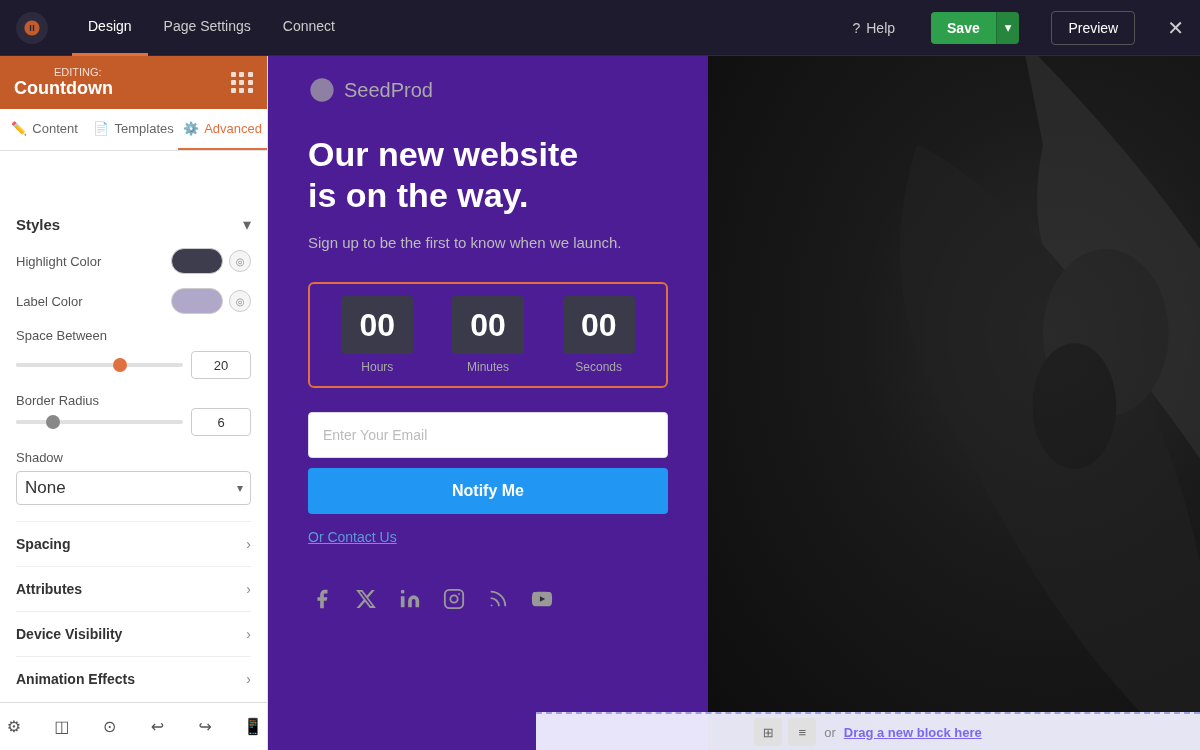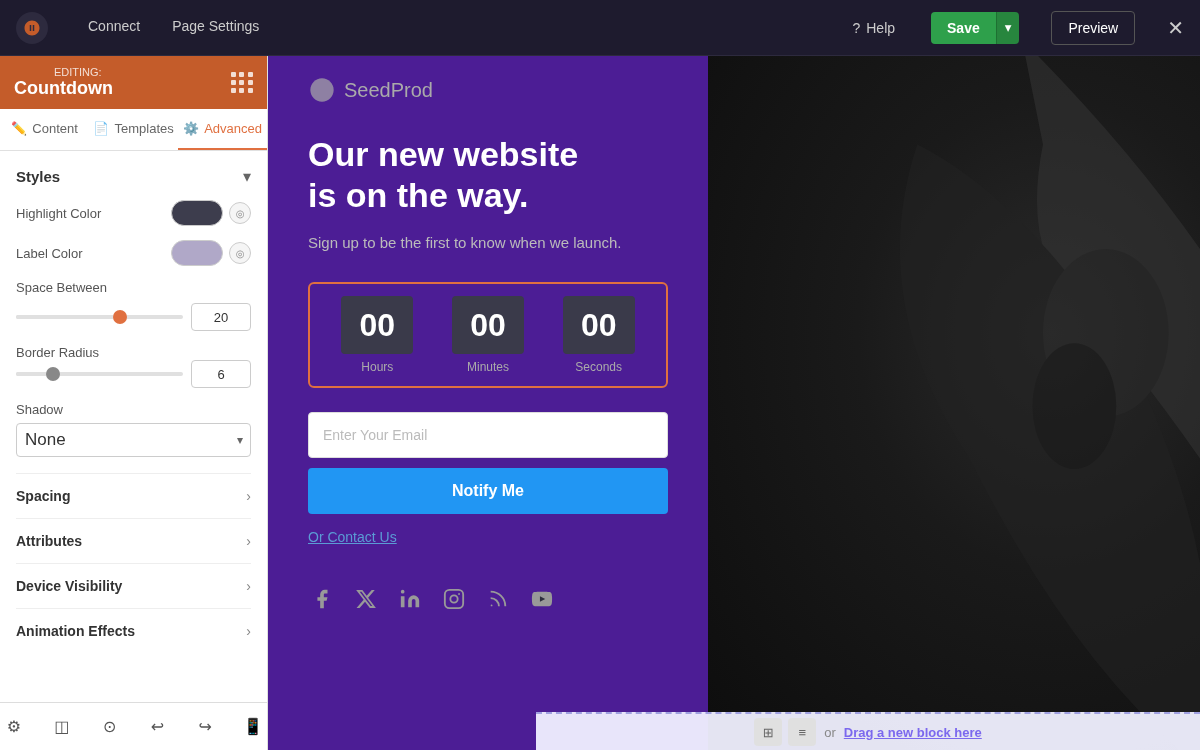--- a/index.html
+++ b/index.html
@@ -37,21 +37,21 @@
 
     
     .sidebar-tabs { display: flex; border-bottom: 1px solid #e0e0e0; background: #fff; }
     .sidebar-tab { flex: 1; padding: 12px 0; font-size: 13px; color: #666; text-align: center; cursor: pointer; display: flex; align-items: center; justify-content: center; gap: 5px; border-bottom: 2px solid transparent; }
     .sidebar-tab.active { color: #e07040; border-bottom: 2px solid #e07040; }
 
     
     .sidebar-content { flex: 1; overflow-y: auto; padding: 16px; }
 
     
-    .section-header { display: flex; align-items: center; justify-content: space-between; margin-bottom: 14px; }
+    .section-header { display: flex; align-items: center; justify-content: space-between; margin-bottom: 14px; margin-top: 48px; }
     .section-title { font-size: 15px; font-weight: 600; color: #333; }
     .section-toggle { background: none; border: none; color: #666; cursor: pointer; font-size: 16px; }
 
     
     .form-row { display: flex; align-items: center; margin-bottom: 14px; }
     .form-label { font-size: 13px; color: #555; flex: 1; }
     .form-control { display: flex; align-items: center; gap: 6px; }
 
     
     .edit-btn { background: #fff; border: 1px solid #ccc; color: #555; font-size: 12px; padding: 4px 10px; border-radius: 4px; cursor: pointer; display: flex; align-items: center; gap: 4px; }
@@ -123,22 +123,23 @@
 </head>
 <body>
 
 <div class="topbar">
   <div class="topbar-logo">
     <svg viewBox="0 0 24 24" xmlns="http://www.w3.org/2000/svg">
       <path d="M12 2C6.48 2 2 6.48 2 12s4.48 10 10 10 10-4.48 10-10S17.52 2 12 2zm-1 14H9V8h2v8zm4 0h-2V8h2v8z"></path>
     </svg>
   </div>
   <nav class="topbar-nav">
+    <div class="topbar-nav-item active">Design</div>
+    <div class="topbar-nav-item">Page Settings</div>
     <div class="topbar-nav-item">Connect</div>
-    <div class="topbar-nav-item">Page Settings</div>
   </nav>
   <div class="topbar-spacer"></div>
   <div class="topbar-help">
     <span>?</span>
     <span>Help</span>
   </div>
   <div style="display:flex; margin-left:12px;">
     <button class="topbar-save">Save</button>
     <button class="topbar-save-arrow">▾</button>
   </div>

